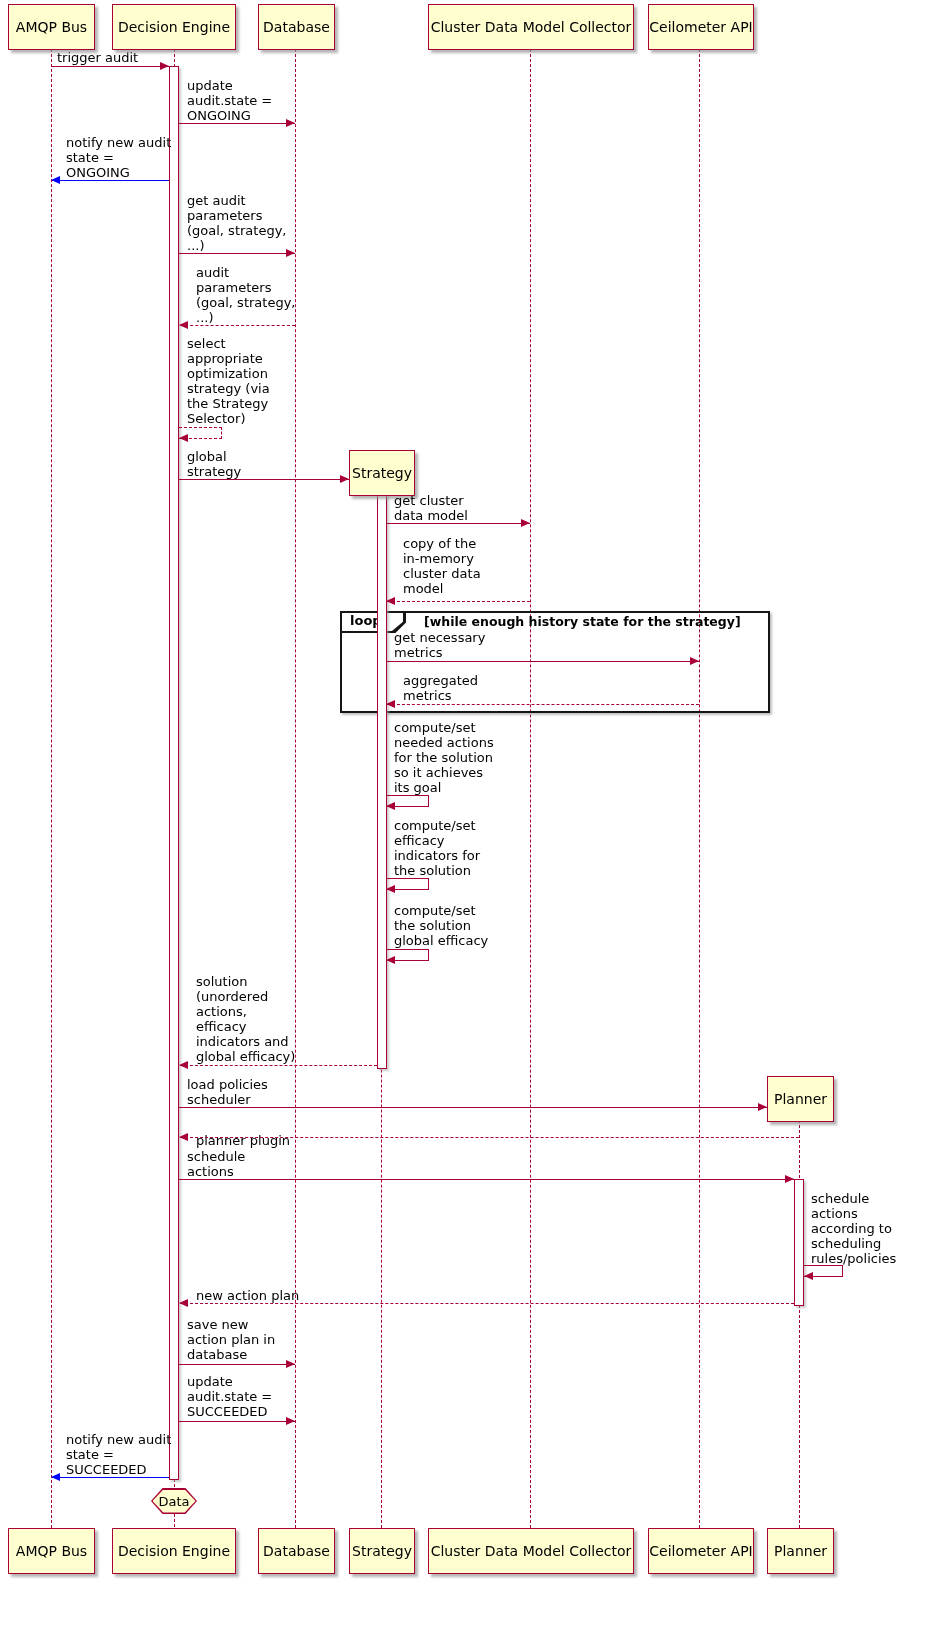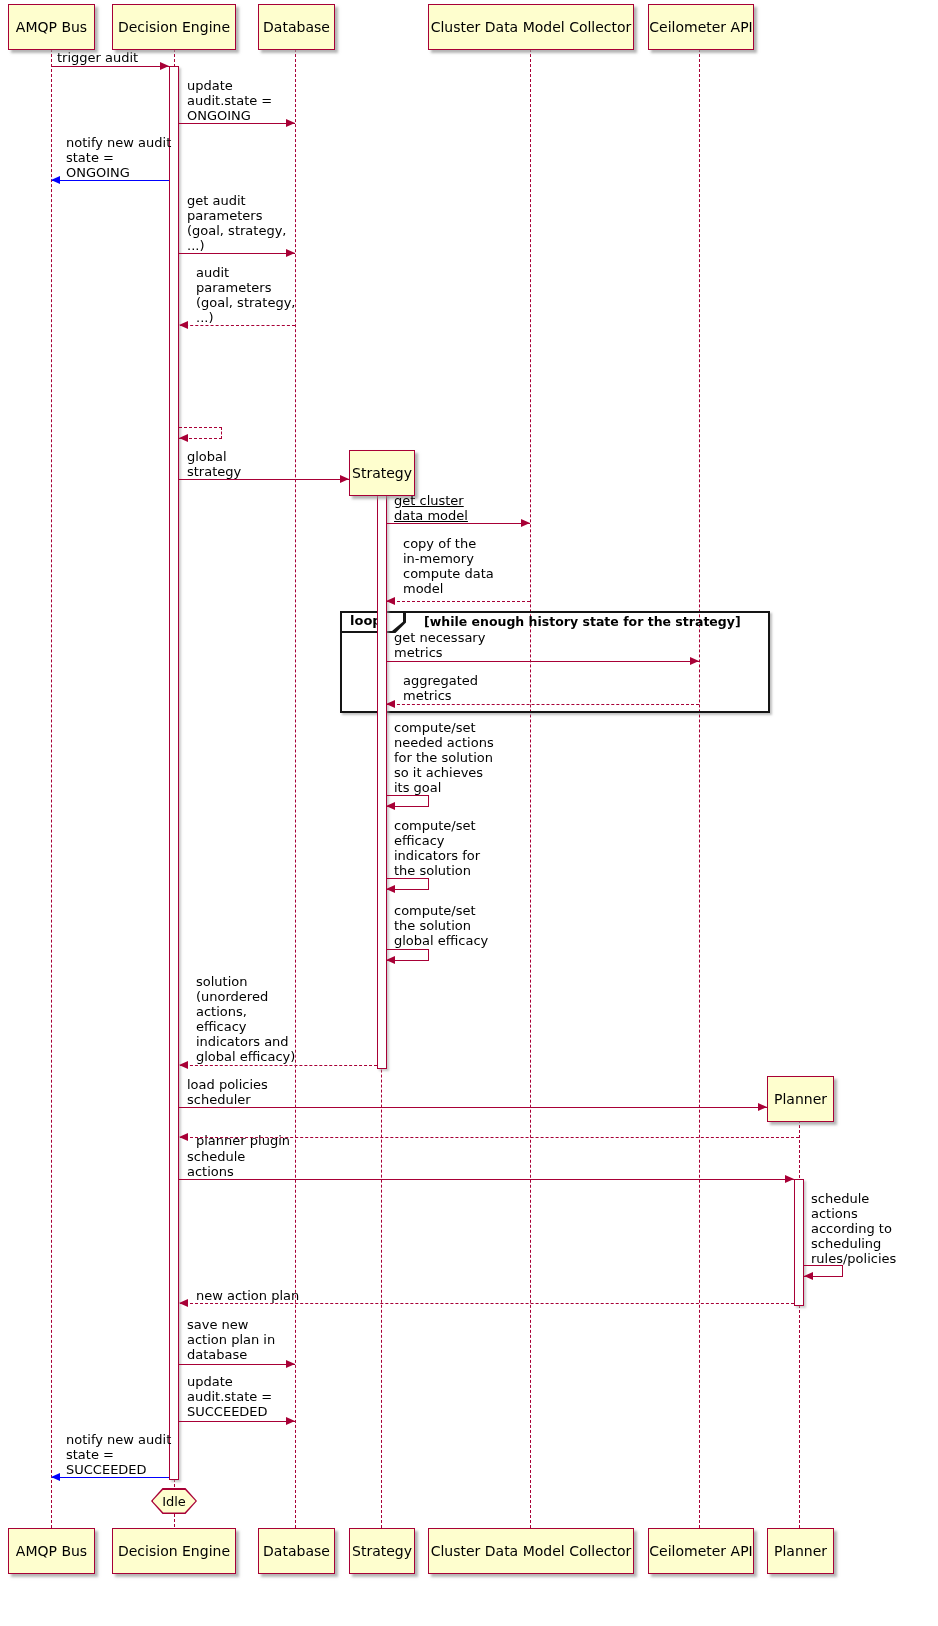--- a/index.html
+++ b/index.html
@@ -89,37 +89,43 @@
   <div class="line" style="left:179px; top:253px; width:116px;"></div>
   <div class="hr" style="left:286px; top:249px;"></div>
 
   <div class="label" style="left:196px; top:265px;">audit
 parameters
 (goal, strategy,
 ...)</div>
   <div class="line dashed" style="left:180px; top:325px; width:115px;"></div>
   <div class="hl" style="left:179px; top:321px;"></div>
 
+  <div class="label" style="left:187px; top:336px;">select
+appropriate
+optimization
+strategy (via
+the Strategy
+Selector)</div>
   <div class="selfmsg dashed" style="left:179px; top:427px; width:42px;"></div>
   <div class="hl" style="left:179px; top:434px;"></div>
 
   <div class="label" style="left:187px; top:449px;">global
 strategy</div>
   <div class="line" style="left:179px; top:479px; width:170px;"></div>
   <div class="hr" style="left:340px; top:475px;"></div>
   <div class="pbox" style="left:349px; top:450px; width:66px;">Strategy</div>
 
-  <div class="label" style="left:394px; top:493px;text-decoration:underline;">get cluster
+  <div class="label" style="left:394px; top:493px;">get cluster
 data model</div>
   <div class="line" style="left:386px; top:523px; width:144px;"></div>
   <div class="hr" style="left:521px; top:519px;"></div>
 
   <div class="label" style="left:403px; top:536px;">copy of the
 in-memory
-compute data
+cluster data
 model</div>
   <div class="line dashed" style="left:387px; top:601px; width:143px;"></div>
   <div class="hl" style="left:386px; top:597px;"></div>
 
   <div class="label" style="left:394px; top:630px;">get necessary
 metrics</div>
   <div class="line" style="left:386px; top:661px; width:313px;"></div>
   <div class="hr" style="left:690px; top:657px;"></div>
 
   <div class="label" style="left:403px; top:673px;">aggregated
@@ -203,21 +209,21 @@
   <div class="hl blue" style="left:51px; top:1473px;"></div>
 
   <div class="pbox" style="left:8px; top:4px; width:87px;">AMQP Bus</div>
   <div class="pbox" style="left:112px; top:4px; width:124px;">Decision Engine</div>
   <div class="pbox" style="left:258px; top:4px; width:77px;">Database</div>
   <div class="pbox" style="left:428px; top:4px; width:206px;">Cluster Data Model Collector</div>
   <div class="pbox" style="left:648px; top:4px; width:106px;">Ceilometer API</div>
 
   <div class="hex-outer" style="left:151px; top:1488px; width:46px; height:26px;"></div>
   <div class="hex-inner" style="left:152.5px; top:1489.5px; width:43px; height:23px;"></div>
-  <div class="hex-text" style="left:151px; top:1488px; width:46px; height:26px;">Idle</div>
+  <div class="hex-text" style="left:151px; top:1488px; width:46px; height:26px;">Data</div>
 
   <div class="pbox" style="left:8px; top:1528px; width:87px;">AMQP Bus</div>
   <div class="pbox" style="left:112px; top:1528px; width:124px;">Decision Engine</div>
   <div class="pbox" style="left:258px; top:1528px; width:77px;">Database</div>
   <div class="pbox" style="left:349px; top:1528px; width:66px;">Strategy</div>
   <div class="pbox" style="left:428px; top:1528px; width:206px;">Cluster Data Model Collector</div>
   <div class="pbox" style="left:648px; top:1528px; width:106px;">Ceilometer API</div>
   <div class="pbox" style="left:767px; top:1528px; width:67px;">Planner</div>
 
 </div>

